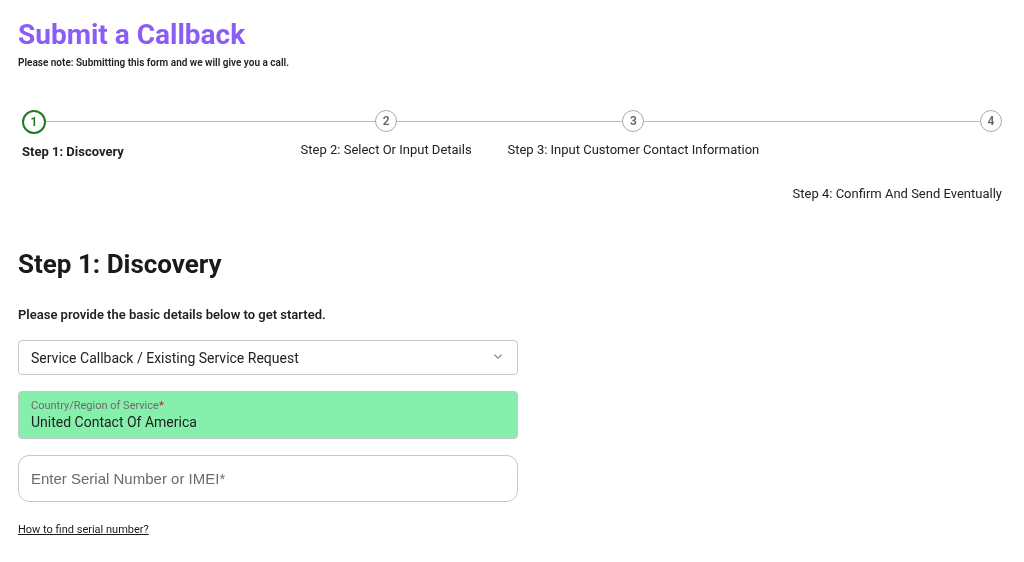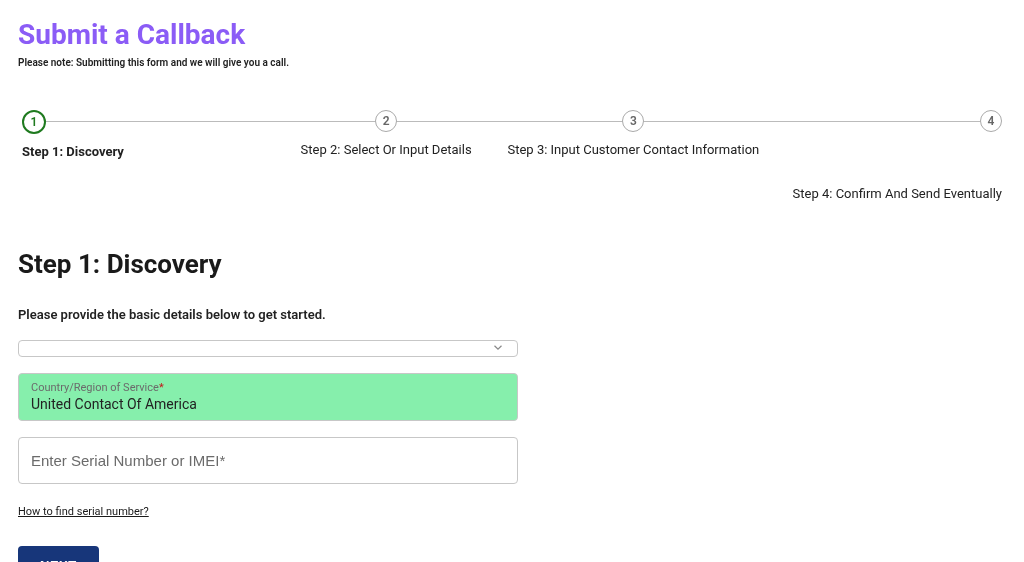--- a/index.html
+++ b/index.html
@@ -115,21 +115,21 @@
       margin-top: 2px;
     }
     .field.select .chevron {
       position: absolute;
       right: 12px;
       top: 50%;
       transform: translateY(-50%);
       color: #888;
     }
     .field.readonly { background: #86efac; }
-    .field.input-only { padding: 0; }
+    .field.input-only { padding: 0; border-radius: 11px; }
     .field.input-only input {
       width: 100%;
       border: none;
       outline: none;
       background: transparent;
       font-size: 15px;
       padding: 14px 12px;
       color: #222;
     }
     .field.input-only input::placeholder { color: #6b6b6b; }
@@ -182,20 +182,21 @@
     </div>
   </div>
 </div>
 
 <h2 class="section-title">Step 1: Discovery</h2>
 <p class="section-intro">Please provide the basic details below to get started.</p>
 
 <div class="form-col">
 
   <div class="field select">
+    <div class="value">Service Callback / Existing Service Request</div>
     <span class="chevron">
       <svg width="14" height="14" viewBox="0 0 24 24" fill="none" stroke="currentColor" stroke-width="2">
           <polyline points="6 9 12 15 18 9"></polyline>
         </svg>
     </span>
   </div>
 
   <div class="field readonly">
     <div class="small-label">
       <span>Country/Region of Service</span><span class="req">*</span>

